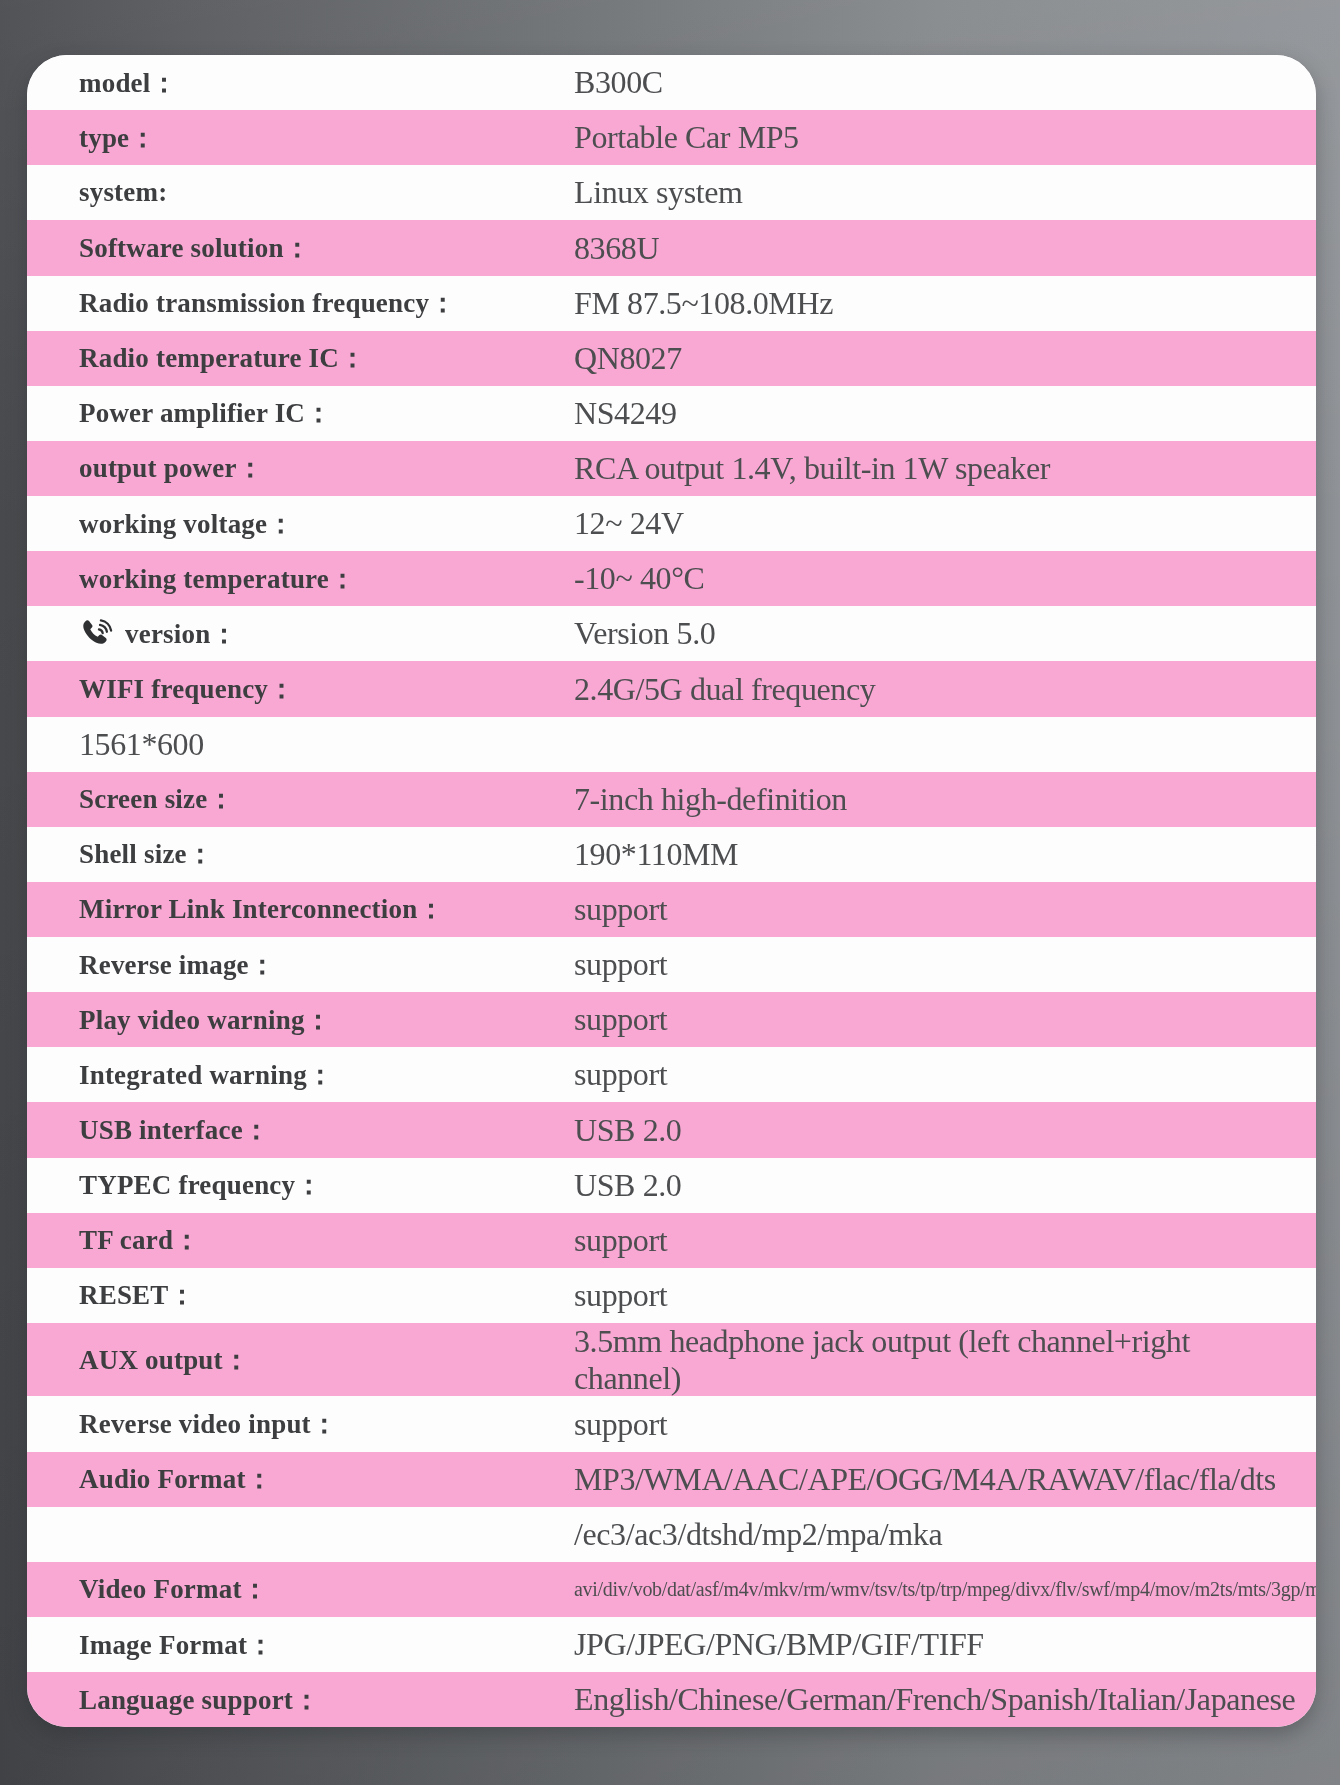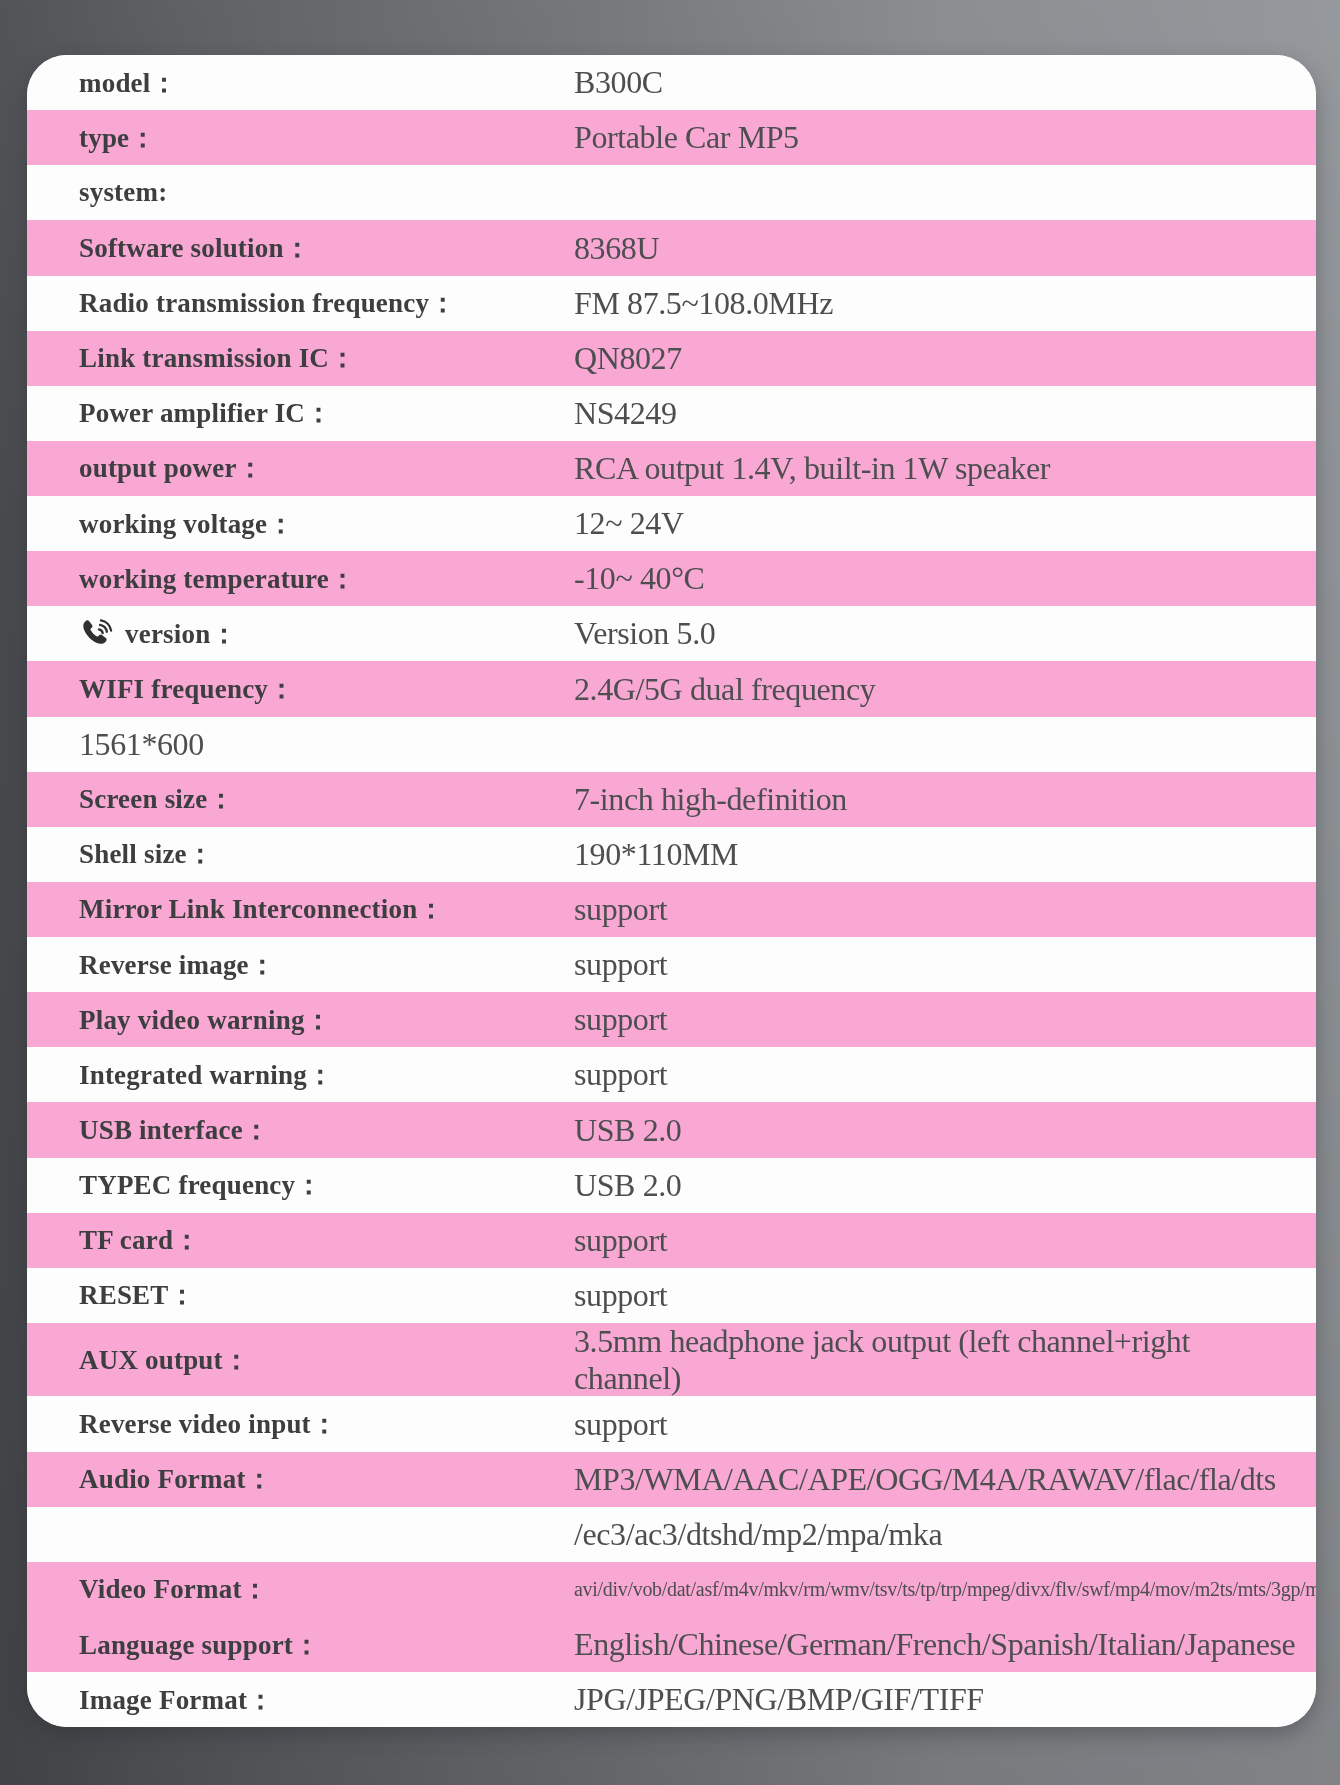--- a/index.html
+++ b/index.html
@@ -87,36 +87,37 @@
       <div class="row alt">
         <div class="label-wrap">
           <span class="label">type：</span>
         </div>
         <span class="value">Portable Car MP5</span>
       </div>
       <div class="row">
         <div class="label-wrap">
           <span class="label">system:</span>
         </div>
+        <span class="value">Linux system</span>
       </div>
       <div class="row alt">
         <div class="label-wrap">
           <span class="label">Software solution：</span>
         </div>
         <span class="value">8368U</span>
       </div>
       <div class="row">
         <div class="label-wrap">
           <span class="label">Radio transmission frequency：</span>
         </div>
         <span class="value">FM 87.5~108.0MHz</span>
       </div>
       <div class="row alt">
         <div class="label-wrap">
-          <span class="label">Link transmission IC：</span>
+          <span class="label">Radio temperature IC：</span>
         </div>
         <span class="value">QN8027</span>
       </div>
       <div class="row">
         <div class="label-wrap">
           <span class="label">Power amplifier IC：</span>
         </div>
         <span class="value">NS4249</span>
       </div>
       <div class="row alt">
@@ -243,26 +244,26 @@
           <span class="label"></span>
         </div>
         <span class="value">/ec3/ac3/dtshd/mp2/mpa/mka</span>
       </div>
       <div class="row alt">
         <div class="label-wrap">
           <span class="label">Video Format：</span>
         </div>
         <span class="value small">avi/div/vob/dat/asf/m4v/mkv/rm/wmv/tsv/ts/tp/trp/mpeg/divx/flv/swf/mp4/mov/m2ts/mts/3gp/m2v</span>
       </div>
+      <div class="row">
+        <div class="label-wrap">
+          <span class="label">Image Format：</span>
+        </div>
+        <span class="value">JPG/JPEG/PNG/BMP/GIF/TIFF</span>
+      </div>
       <div class="row alt">
         <div class="label-wrap">
           <span class="label">Language support：</span>
         </div>
         <span class="value">English/Chinese/German/French/Spanish/Italian/Japanese</span>
-      </div>
-      <div class="row">
-        <div class="label-wrap">
-          <span class="label">Image Format：</span>
-        </div>
-        <span class="value">JPG/JPEG/PNG/BMP/GIF/TIFF</span>
       </div>
     </div>
 </div>
 
 </body></html>

